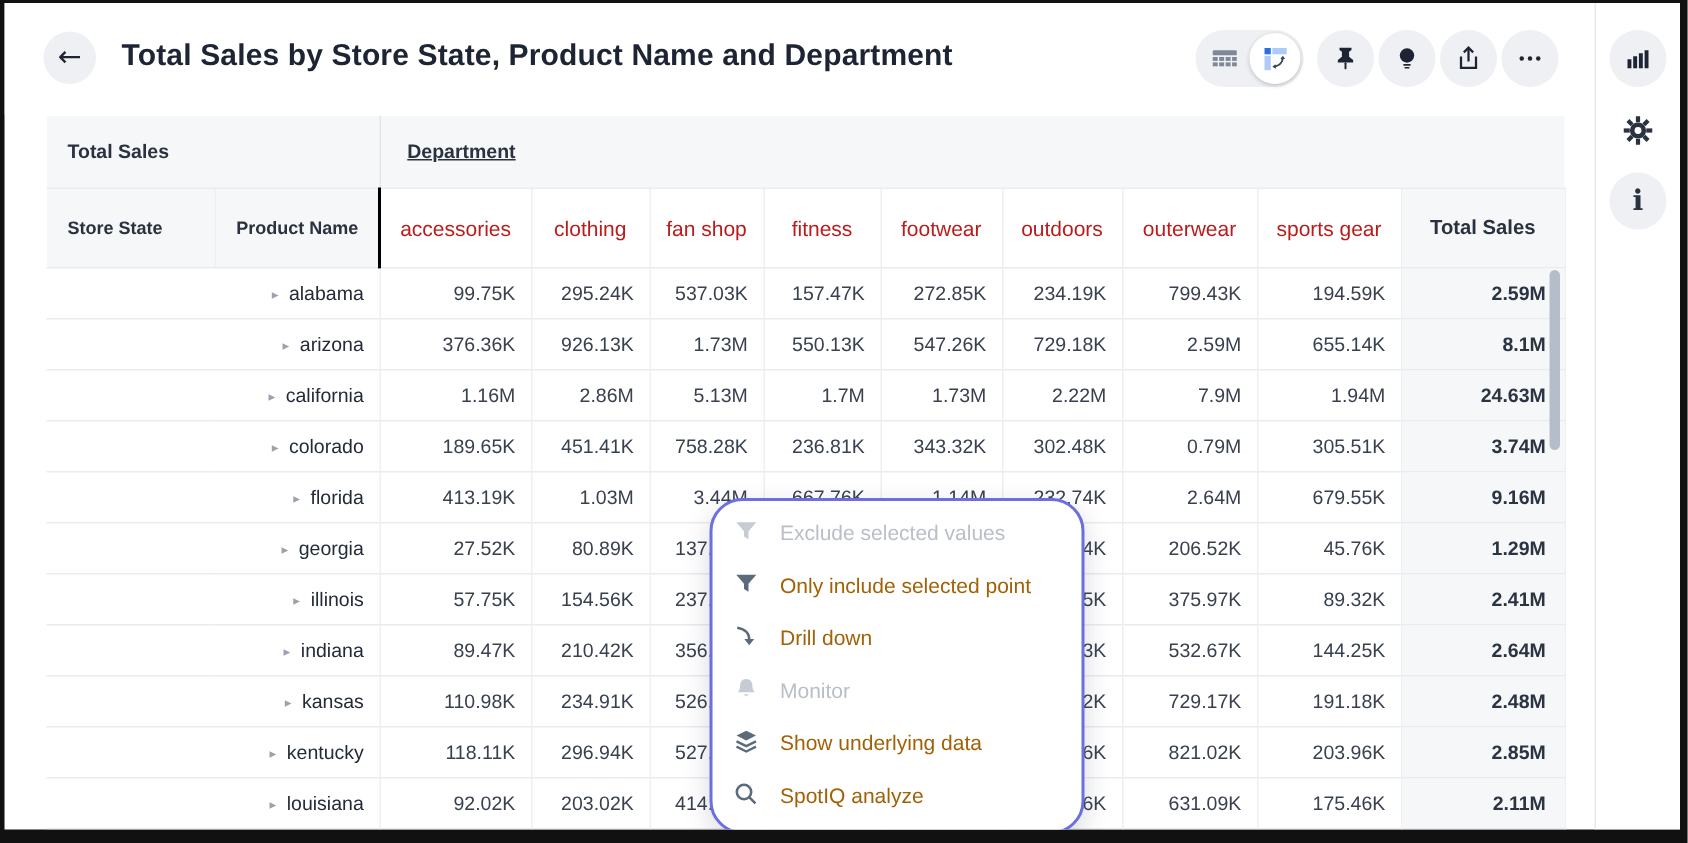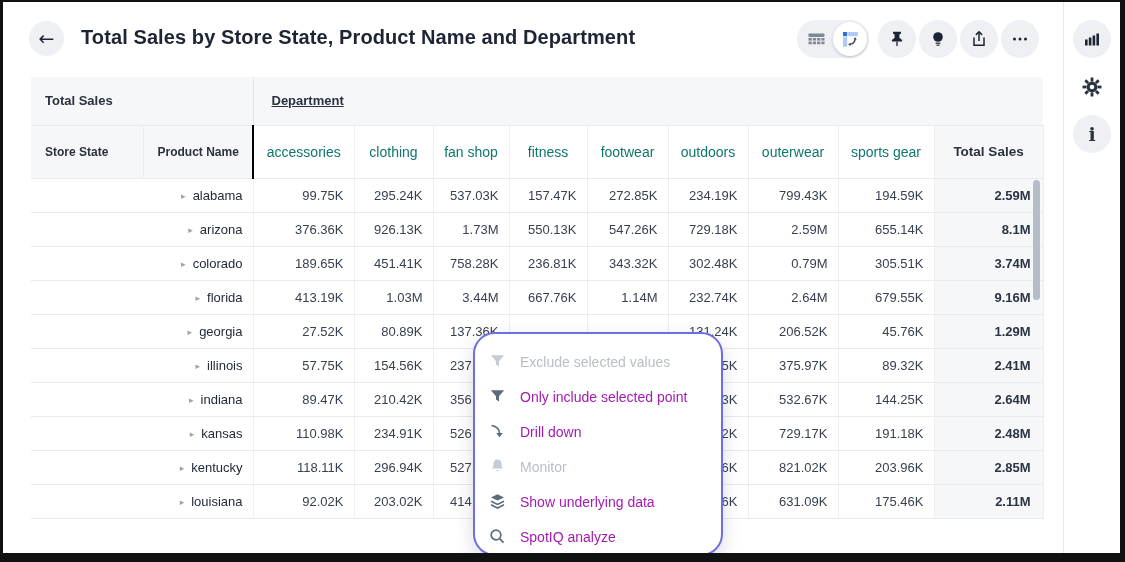--- a/index.html
+++ b/index.html
@@ -61,40 +61,40 @@
   }
   .pivot .hdr1 th { height:48px; background:#f6f7f8; text-align:left;
     font-size:13px; font-weight:700; color:#2a3240; border-right:1px solid #e3e5e9; }
   .pivot .hdr1 .corner { padding-left:14px; }
   .pivot .hdr1 .group { padding-left:18px; border-right:none;text-decoration:underline; }
   .pivot .hdr2 th { height:53px; font-size:13px; }
   .pivot .hdr2 .dim { background:#f6f7f8; text-align:left; padding-left:14px;
     font-weight:700; color:#2a3240; font-size:12px; }
   .pivot .hdr2 .dim2 { border-right:2px solid #000000; }
   .pivot .hdr2 .colhead { background:#fff; text-align:center; font-weight:400;
-    color:#0f766e; font-size:14px; }
+    color:#b91c1c; font-size:14px; }
   .pivot .hdr2 .totalhead { background:#f6f7f8; text-align:center; font-weight:700;
     color:#2a3240; font-size:13.5px; }
   .pivot td { height:34px; font-size:13px; color:#39414f; text-align:right; padding-right:10px; background:#fff; }
   .pivot td.rowlabel { text-align:right; padding-left:9px; color:#232b38; }
   .pivot td.total { background:#f6f7f8; font-weight:700; color:#2b3443; padding-right:12px; }
   .caret { color:#9aa2ad; font-size:9px; margin-right:7px; vertical-align:1px; font-family:"DejaVu Sans", sans-serif; }
   .vscroll {
     position:absolute; left:1030px; top:178px; width:7px; height:120px;
     border-radius:4px; background:#b5bdc9;
   }
   
   .ctx-menu {
     position:absolute; left:470px; top:330px; width:250px; height:224px;
     background:#fff; border:2px solid #6c6fdf; border-radius:22px;
-    box-shadow:0 6px 18px rgba(50,55,90,.18); padding:10px 0; z-index:10;
+    box-shadow:0 6px 18px rgba(50,55,90,.18); padding:3px 0; z-index:10;
   }
   .ctx-item {
     display:flex; align-items:center; height:35px; padding:0 14px; gap:14px;
-    font-size:14px; color:#a21caf; cursor:pointer;
+    font-size:14px; color:#a16207; cursor:pointer;
   }
   .ctx-item .mi { width:17px; height:17px; color:#5b6b7c; flex:0 0 17px; }
   .ctx-item.disabled { color:#b9bfc8; cursor:default; }
   .ctx-item.disabled .mi { color:#c6ccd4; }
   svg { display:block; }
 </style>
 </head>
 <body>
 
 <div class="frame">
@@ -261,20 +261,32 @@
             <td>926.13K</td>
             <td>1.73M</td>
             <td>550.13K</td>
             <td>547.26K</td>
             <td>729.18K</td>
             <td>2.59M</td>
             <td>655.14K</td>
             <td class="total">8.1M</td>
           </tr>
           <tr>
+            <td class="rowlabel" colspan="2"><span class="caret">▸</span>california</td>
+            <td>1.16M</td>
+            <td>2.86M</td>
+            <td>5.13M</td>
+            <td>1.7M</td>
+            <td>1.73M</td>
+            <td>2.22M</td>
+            <td>7.9M</td>
+            <td>1.94M</td>
+            <td class="total">24.63M</td>
+          </tr>
+          <tr>
             <td class="rowlabel" colspan="2"><span class="caret">▸</span>colorado</td>
             <td>189.65K</td>
             <td>451.41K</td>
             <td>758.28K</td>
             <td>236.81K</td>
             <td>343.32K</td>
             <td>302.48K</td>
             <td>0.79M</td>
             <td>305.51K</td>
             <td class="total">3.74M</td>

